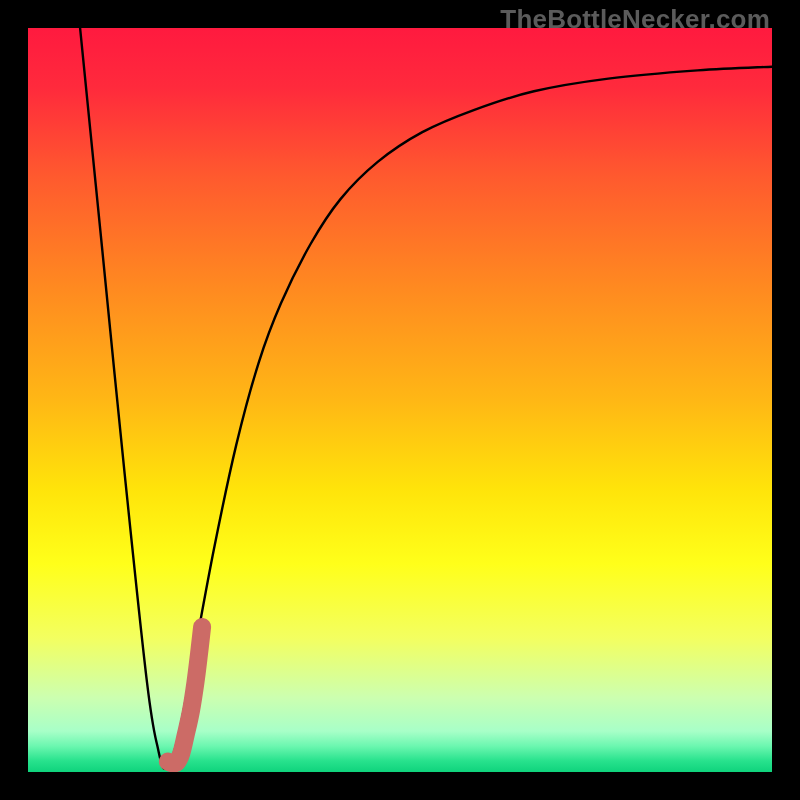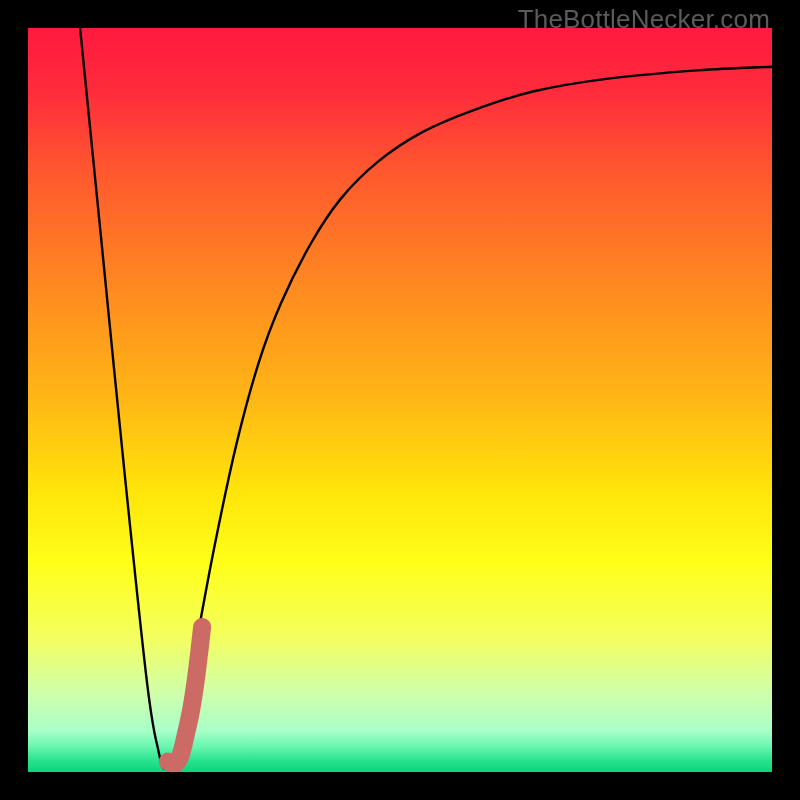--- a/index.html
+++ b/index.html
@@ -24,21 +24,21 @@
     width: 744px;
     height: 744px;
     overflow: hidden;
   }
   .watermark {
     position: absolute;
     top: 4px;
     right: 30px;
     color: #5b5b5b;
     font-size: 26px;
-    font-weight: 400;
+    font-weight: 700;
     letter-spacing: 0.2px;
     z-index: 5;
   }
   svg { display:block; }
 </style>
 </head>
 <body>
 
 <div class="frame">
 

